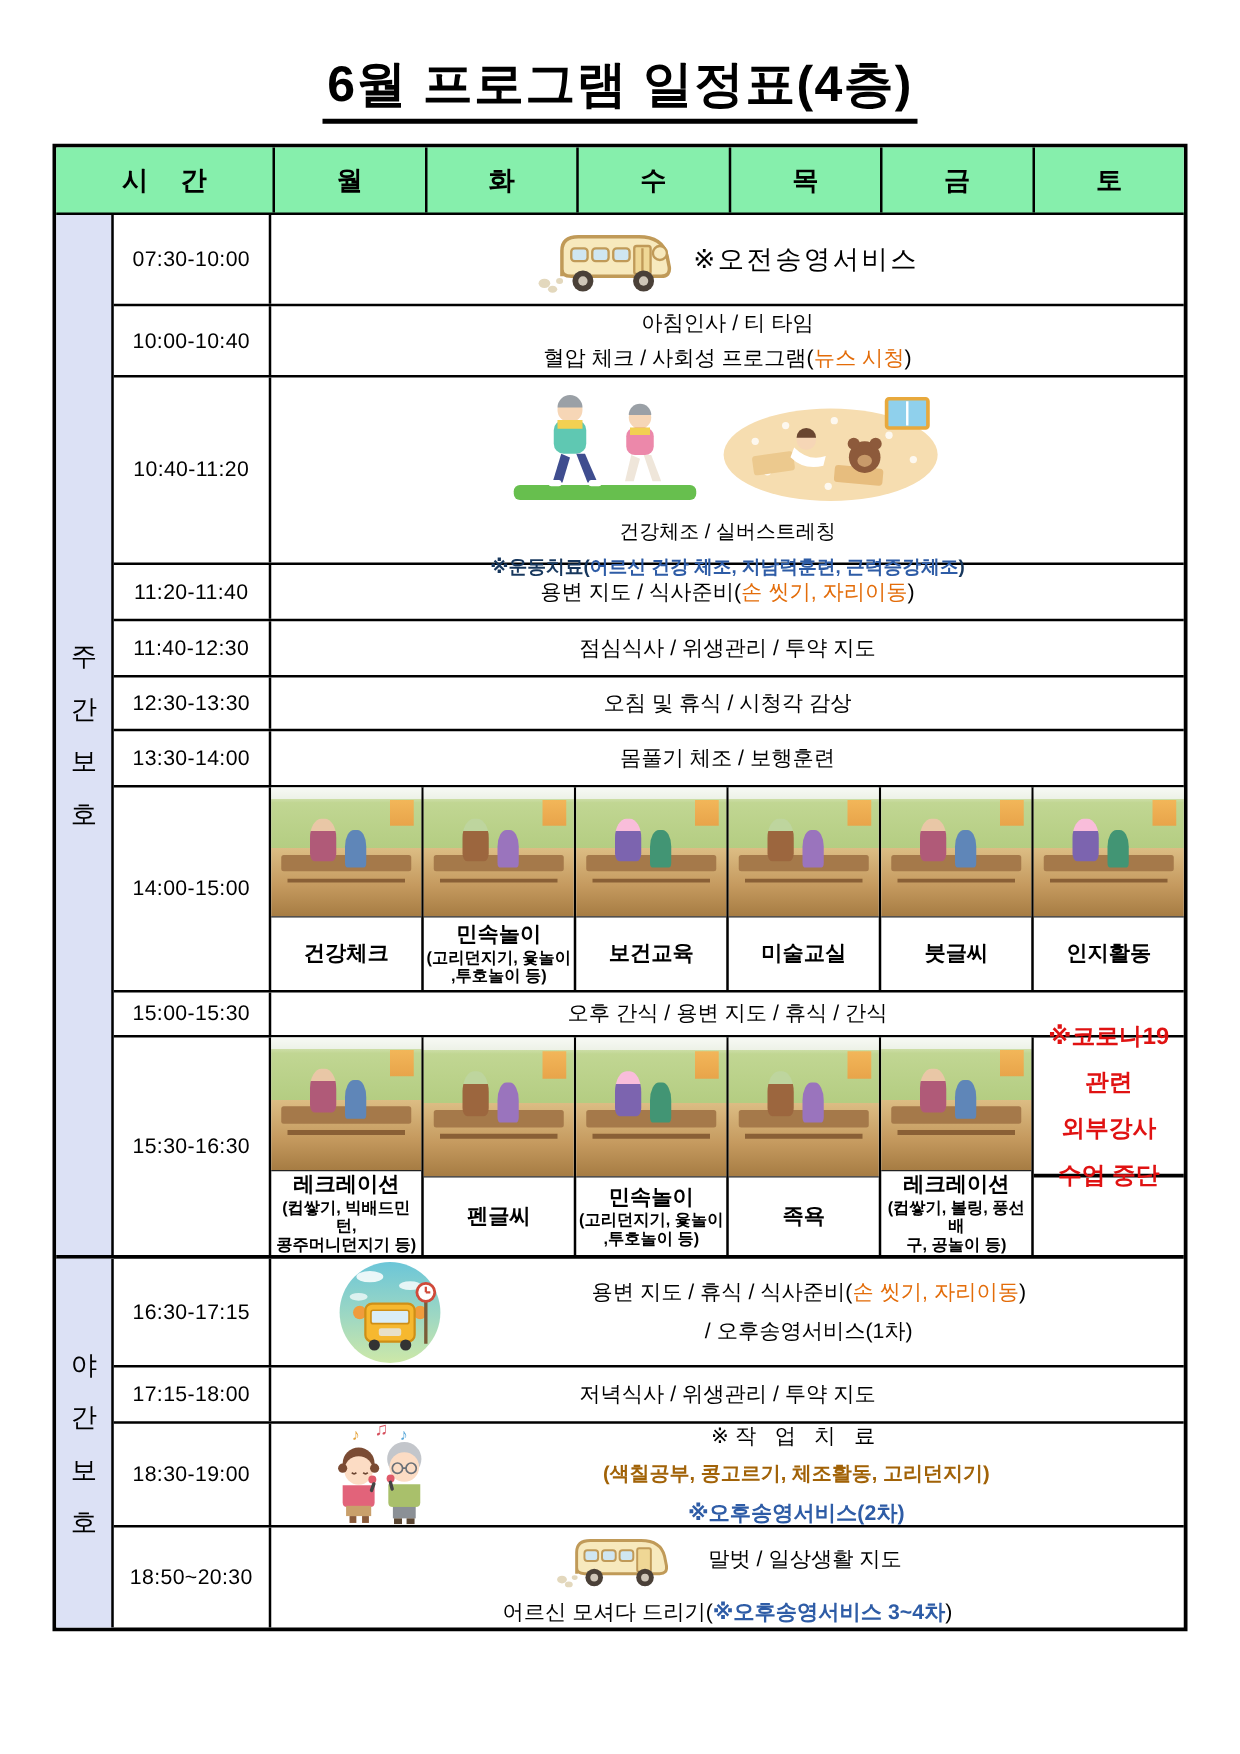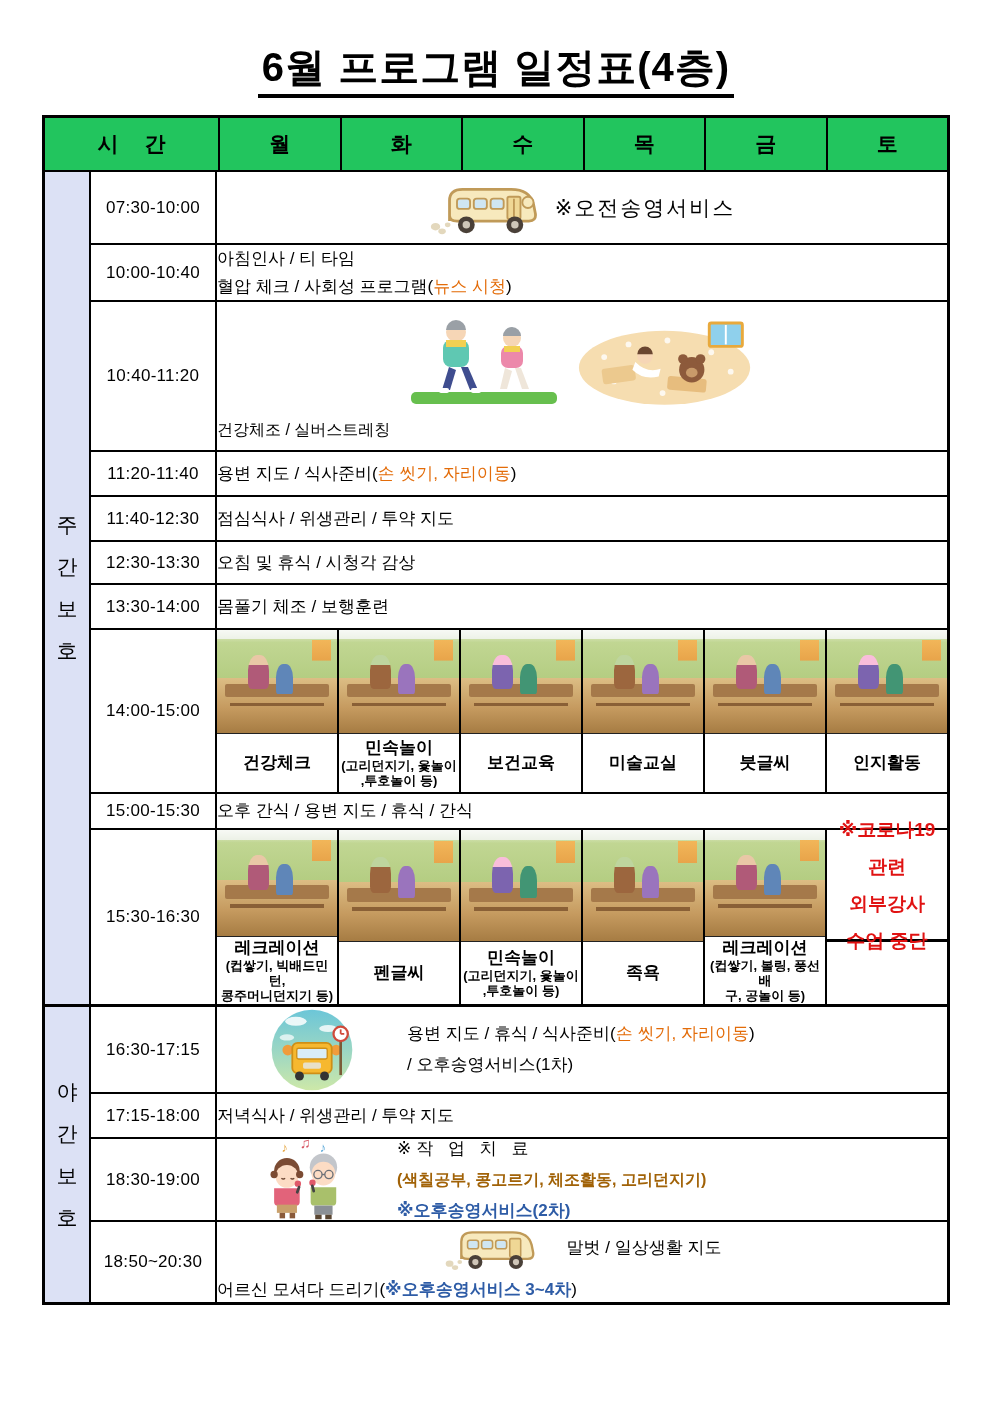--- a/index.html
+++ b/index.html
@@ -5,38 +5,38 @@
   *{box-sizing:border-box;margin:0;padding:0;}
   html,body{width:992px;background:#ffffff;}
   body{height:1403px;font-family:"Liberation Sans","DejaVu Sans",sans-serif;color:#000;overflow:hidden;}
 
   .title{margin-top:40px;text-align:center;font-size:40px;font-weight:bold;letter-spacing:1px;}
   .title .u{border-bottom:4px solid #000;padding:0 4px 5px;}
 
   .table{width:908px;margin:20px auto 0;border:3px solid #000;background:#fff;}
 
   
-  .thead{display:flex;height:54px;background:#22c55e;border-bottom:2px solid #000;}
+  .thead{display:flex;height:54px;background:#86efac;border-bottom:2px solid #000;}
   .th{display:flex;align-items:center;justify-content:center;font-size:21px;font-weight:bold;border-right:2px solid #000;}
   .th.corner{width:175px;letter-spacing:10px;padding-left:10px;}
   .th.day{flex:1;}
   .th:last-child{border-right:none;}
 
   
   .section{display:flex;}
   .section-night{border-top:3px solid #000;}
   .side{width:46px;background:#dce1f5;border-right:2px solid #000;display:flex;align-items:center;justify-content:center;}
   .side-label{white-space:pre-line;text-align:center;font-family:"Liberation Serif","DejaVu Serif",serif;font-size:21px;line-height:42px;}
   .rows{flex:1;display:flex;flex-direction:column;}
 
   .row{display:flex;border-bottom:2px solid #000;}
   .rows .row:last-child{border-bottom:none;}
   .tcell{width:126px;border-right:2px solid #000;display:flex;align-items:center;justify-content:center;font-size:17px;letter-spacing:.3px;}
   .ccell{flex:1;display:flex;flex-direction:column;align-items:center;justify-content:center;font-size:17px;line-height:24px;text-align:center;}
-  .ccell .line{width:100%;text-align:left;}
+  .ccell .line{width:100%;text-align:center;}
 
   .big{font-size:21px;letter-spacing:2px;}
   .orange{color:#e36c09;}
   .blue{color:#2e5ca6;font-weight:bold;}
   .navy{color:#17375d;font-weight:bold;}
   .darkred{color:#a16207;font-weight:bold;}
 
   .hrow{flex-direction:row;gap:14px;}
 
   
@@ -171,20 +171,21 @@
               <circle cx="72" cy="44" r="8" fill="#f6d6b6"></circle>
                 <path d="M64 42 a8 8 0 0 1 16 0 z" fill="#6a4630"></path>
               <path d="M62 50 q12 12 26 7 l-2 8 q-16 4 -27 -7 z" fill="#fff"></path>
               <circle cx="120" cy="58" r="13" fill="#8d5a3b"></circle>
                 <circle cx="111" cy="47" r="5" fill="#8d5a3b"></circle>
                 <circle cx="129" cy="47" r="5" fill="#8d5a3b"></circle>
                 <ellipse cx="120" cy="61" rx="6" ry="5" fill="#c89a6a"></ellipse>
             </svg>
           </div>
           <div class="line l1">건강체조 / 실버스트레칭</div>
+          <div class="line l2"><span class="navy">※운동치료(</span><span class="blue">어르신 건강 체조, 지남력훈련, 근력증강체조</span><span class="navy">)</span></div>
         </div>
       </div>
 
       <div class="row" style="height:45px">
         <div class="tcell">11:20-11:40</div>
         <div class="ccell">
             <div class="line"><span>용변 지도 / 식사준비(</span><span class="orange">손 씻기, 자리이동</span><span>)</span></div>
           </div>
       </div>
 

